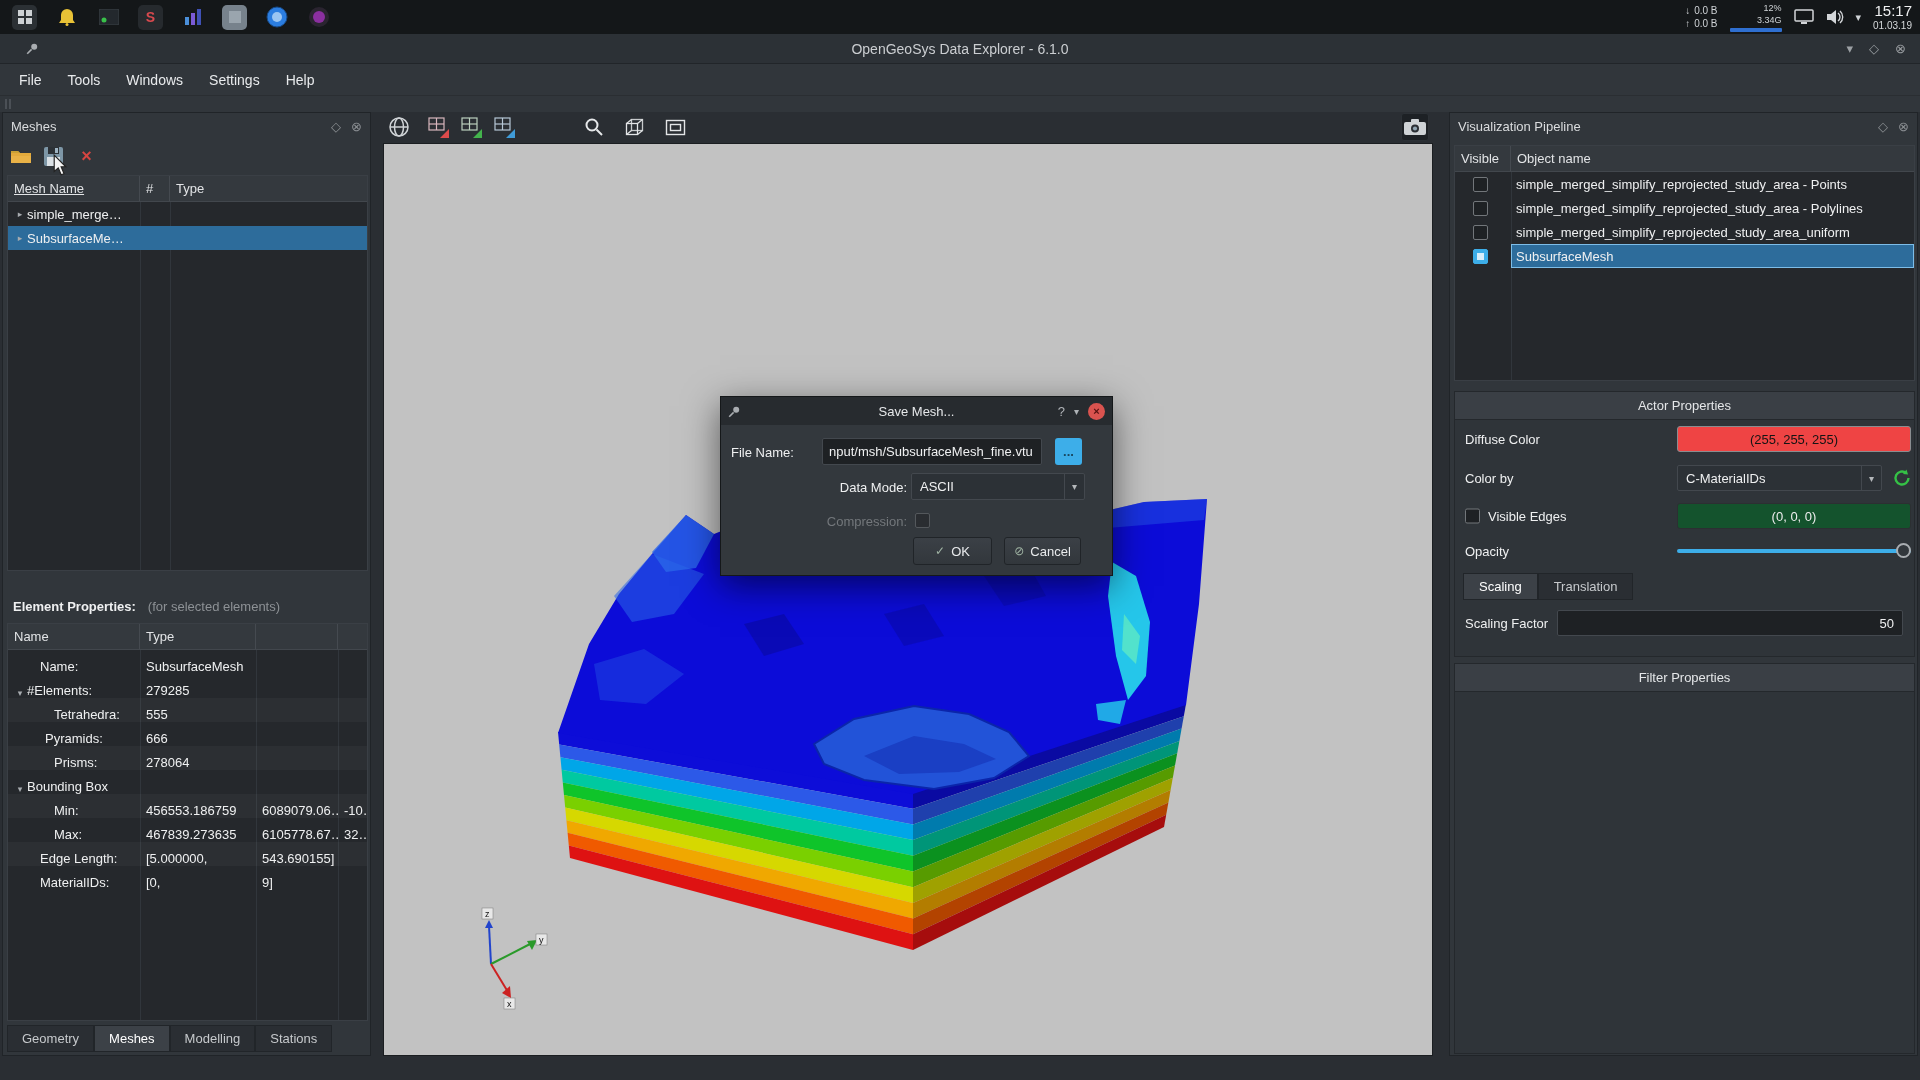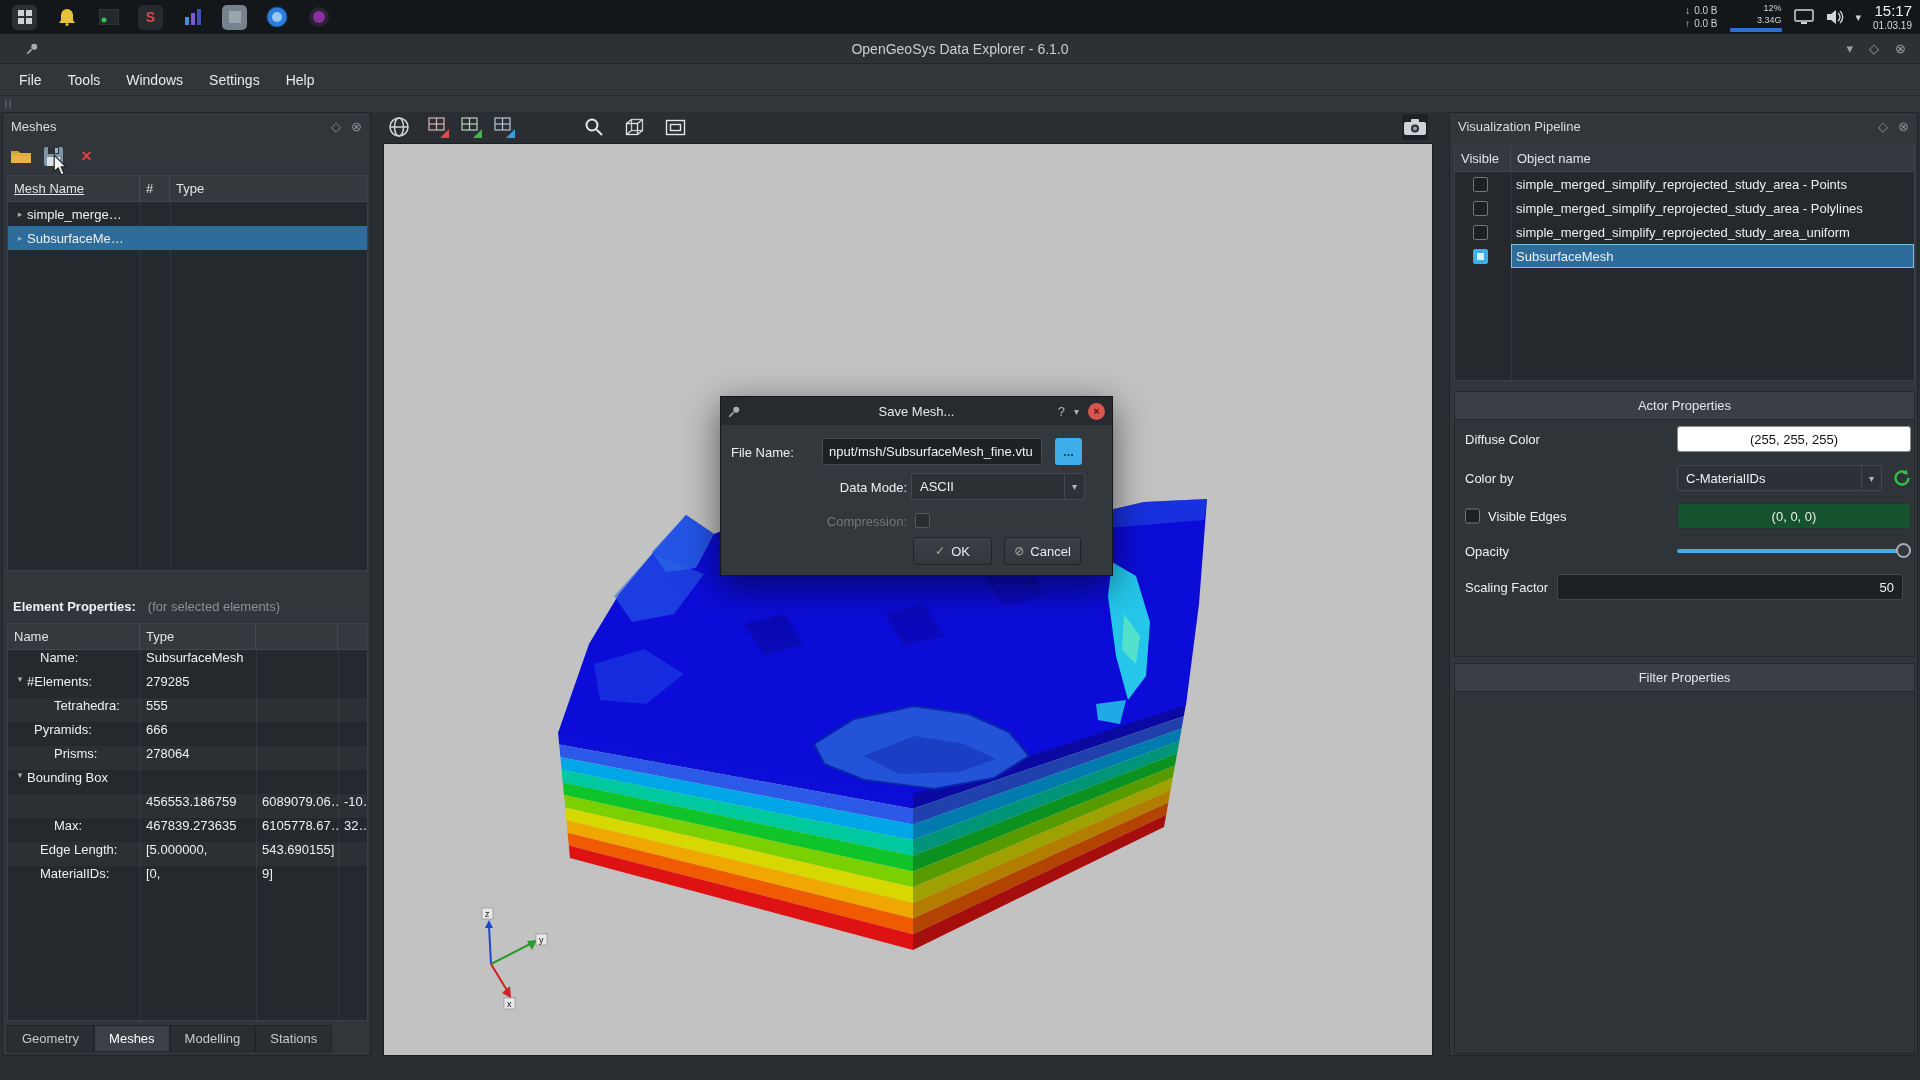--- a/index.html
+++ b/index.html
@@ -38,21 +38,21 @@
 .mesh-table{left:4px;top:62px;width:361px;height:396px}
 .elem-table{left:4px;top:510px;width:361px;height:398px}
 .thead{display:flex;height:26px;background:#34393e;border-bottom:1px solid #42474d;font-size:13px;color:#e2e4e6;align-items:stretch}
 .th{display:flex;align-items:center;padding:0 6px;border-right:1px solid #454a50;flex:none}
 .vline{position:absolute;top:26px;bottom:0;width:1px;background:#31363c}
 .tree-row{position:relative;display:flex;align-items:center;height:24px;font-size:13px}
 .tree-row.selected{background:#2d6c9b}
 .expander{width:14px;margin-left:5px;color:#a7abaf;font-size:9px;text-align:center;flex:none}
 .prop-row{position:relative;display:grid;grid-template-columns:132px 116px 82px 1fr;height:24px;align-items:center;font-size:13px}
 .prop-row.alt{background:rgba(255,255,255,.035)}
-.pc{display:flex;align-items:flex-start;height:100%;white-space:nowrap;overflow:hidden}
+.pc{display:flex;align-items:flex-end;height:100%;white-space:nowrap;overflow:hidden}
 .pc2,.pc3,.pc4{padding-left:6px}
 .ep-label{position:absolute;left:10px;top:486px;font-size:13px}
 .ep-hint{color:#8d9195;margin-left:12px;font-weight:normal}
 .bottom-tabs{position:absolute;left:4px;top:912px;display:flex}
 .btab{padding:5px 14px;font-size:13px;background:#2a2e33;border:1px solid #212529;color:#c6c9cc}
 .btab.active{background:#3c4147;color:#fff}
 
 .center-toolbar{position:absolute;left:383px;top:112px;width:1050px;height:31px}
 .ct-icon{position:absolute;top:1px;width:28px;height:28px;display:flex;align-items:center;justify-content:center;border-radius:3px}
 .camera{background:#1d2125;border:1px solid #2c3136}
@@ -69,21 +69,21 @@
 .pl-name{padding-left:5px;white-space:nowrap;overflow:hidden;height:100%;display:flex;align-items:center}
 .pl-row.selected .pl-name{background:#2d6c9b;outline:1px solid #7dbde8;outline-offset:-1px}
 .groupbox{position:absolute;left:4px;width:461px;border:1px solid #24282c;background:#2f3439}
 .gb-title{height:28px;background:#3a3f45;display:flex;align-items:center;justify-content:center;font-size:13px;color:#e4e6e8;border-bottom:1px solid #24282c}
 .actor-box{top:278px;height:266px}
 .filter-box{top:550px;height:391px}
 .arow{position:relative}
 .arow .lab{position:absolute;left:10px;top:50%;transform:translateY(-50%);font-size:13px}
 .ctl{position:absolute;top:50%;transform:translateY(-50%)}
 .color-btn{left:222px;width:234px;height:26px;border-radius:3px;display:flex;align-items:center;justify-content:center;font-size:13px}
-.white-btn{background:#ffffff;color:#141414;border:1px solid #8a8d90}
+.white-btn{background:#ef4444;color:#141414;border:1px solid #8a8d90}
 .black-btn{background:#14532d;color:#ededed;border:1px solid #2c2f32}
 .combo{background:#2c3136;border:1px solid #43484e;border-radius:2px;display:flex;align-items:center;font-size:13px;padding-left:8px}
 .combo .arr{margin-left:auto;width:20px;align-self:stretch;display:flex;align-items:center;justify-content:center;border-left:1px solid #43484e;color:#b4b7ba;font-size:10px}
 .colorby-combo{left:222px;width:205px;height:26px}
 .refresh{left:437px;width:20px;height:20px}
 .vis-check{left:10px;width:15px;height:15px;border:1px solid #72767a;border-radius:2px;background:#1e2124}
 .vis-lab{position:absolute;left:33px;top:50%;transform:translateY(-50%);font-size:13px}
 .slider{left:222px;width:234px;height:16px}
 .slider .trk{position:absolute;left:0;right:0;top:6px;height:4px;border-radius:2px;background:#3daee9}
 .slider .knob{position:absolute;right:0;top:0;width:15px;height:15px;border-radius:50%;background:#32373c;border:2px solid #a9adb1}
@@ -304,21 +304,21 @@
         <div class="prop-row alt">
           <div class="pc pc1">
             <span style="padding-left: 46px;">Tetrahedra:</span>
           </div>
           <div class="pc pc2">555</div>
           <div class="pc pc3"></div>
           <div class="pc pc4"></div>
         </div>
         <div class="prop-row">
           <div class="pc pc1">
-            <span style="padding-left: 26px;">Pyramids:</span>
+            <span style="padding-left: 26px; margin-left: 11px;">Pyramids:</span>
           </div>
           <div class="pc pc2">666</div>
           <div class="pc pc3"></div>
           <div class="pc pc4"></div>
         </div>
         <div class="prop-row alt">
           <div class="pc pc1">
             <span style="padding-left: 46px;">Prisms:</span>
           </div>
           <div class="pc pc2">278064</div>
@@ -562,20 +562,26 @@
       <span class="vis-lab">Visible Edges</span>
       <div class="ctl color-btn black-btn">(0, 0, 0)</div>
     </div>
     <div class="arow" style="height:34px">
       <span class="lab">Opacity</span>
       <div class="ctl slider">
           <div class="trk"></div>
           <div class="knob"></div>
         </div>
     </div>
+    <div class="arow" style="height:36px">
+        <div class="atabs" id="actor-tabs">
+          <div class="atab active">Scaling</div>
+          <div class="atab">Translation</div>
+        </div>
+      </div>
     <div class="arow" style="height:38px">
       <span class="lab">Scaling Factor</span>
       <div class="ctl sf-input">50</div>
     </div>
   </div>
 
   <div class="groupbox filter-box">
     <div class="gb-title">Filter Properties</div>
   </div>
 </div>

